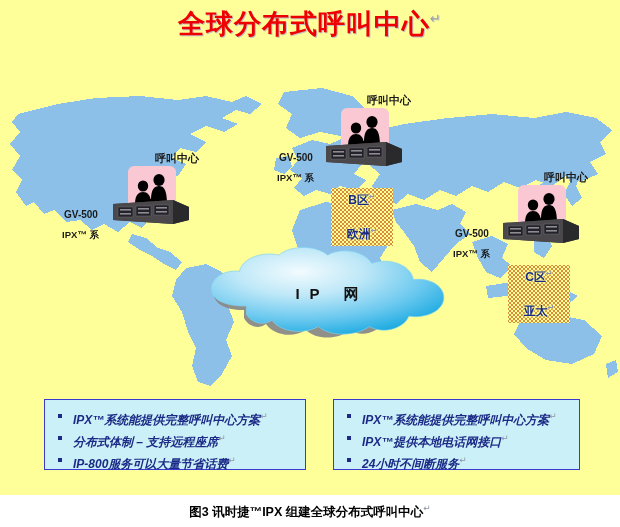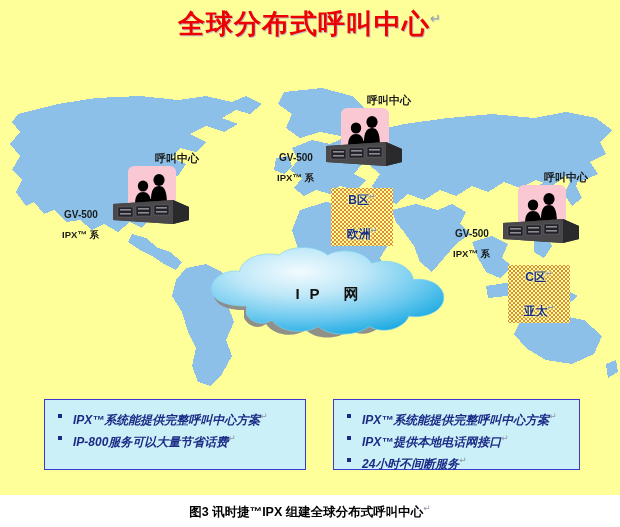--- a/index.html
+++ b/index.html
@@ -325,20 +325,21 @@
       <div class="ipx" style="left:453px;top:248px;">IPX™ 系</div>
       <div class="region" style="left:508px;top:265px;">
         <span><b>C区</b><i>↵</i></span>
         <span><b>亚太</b><i>↵</i></span>
       </div>
     </div>
 
     <div class="featbox" style="left:44px;top:399px;width:262px;height:71px;">
       <ul>
         <li><span>IPX™系统能提供完整呼叫中心方案</span><span class="pil">↵</span></li>
+        <li><span>分布式体制 – 支持远程座席</span><span class="pil">↵</span></li>
         <li><span>IP-800服务可以大量节省话费</span><span class="pil">↵</span></li>
       </ul>
     </div>
 
     <div class="featbox" style="left:333px;top:399px;width:247px;height:71px;">
       <ul>
         <li><span>IPX™系统能提供完整呼叫中心方案</span><span class="pil">↵</span></li>
         <li><span>IPX™提供本地电话网接口</span><span class="pil">↵</span></li>
         <li><span>24小时不间断服务</span><span class="pil">↵</span></li>
       </ul>

